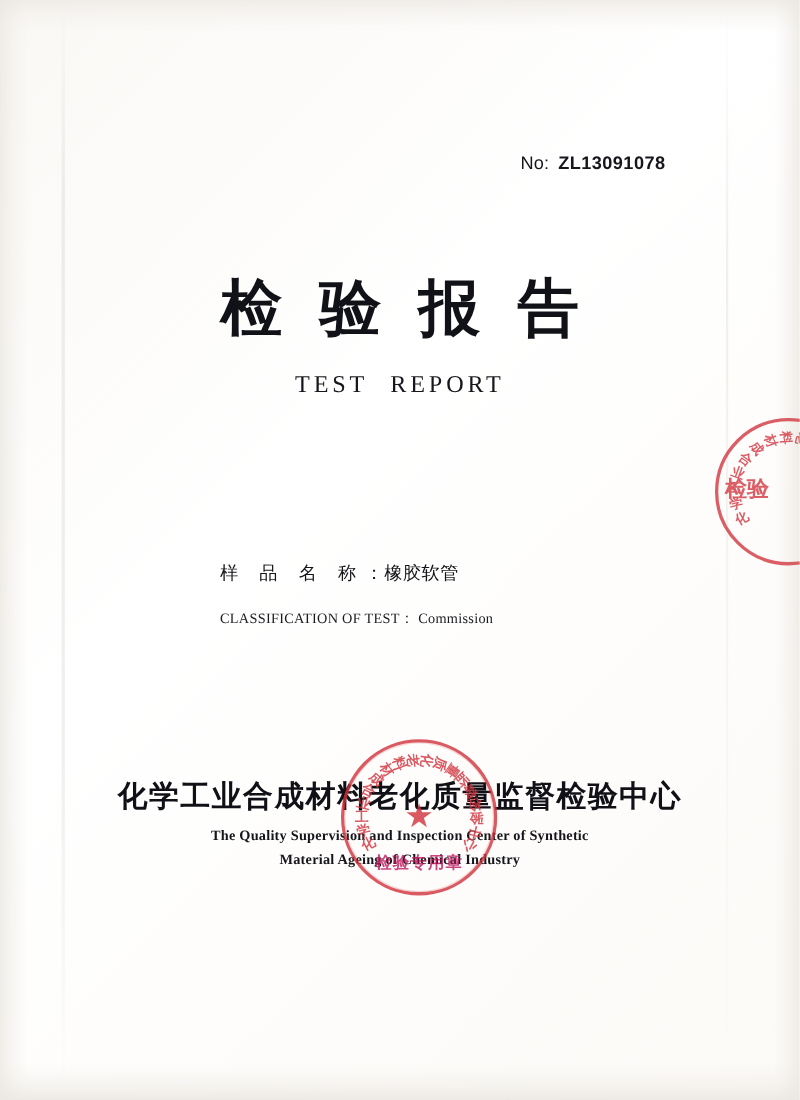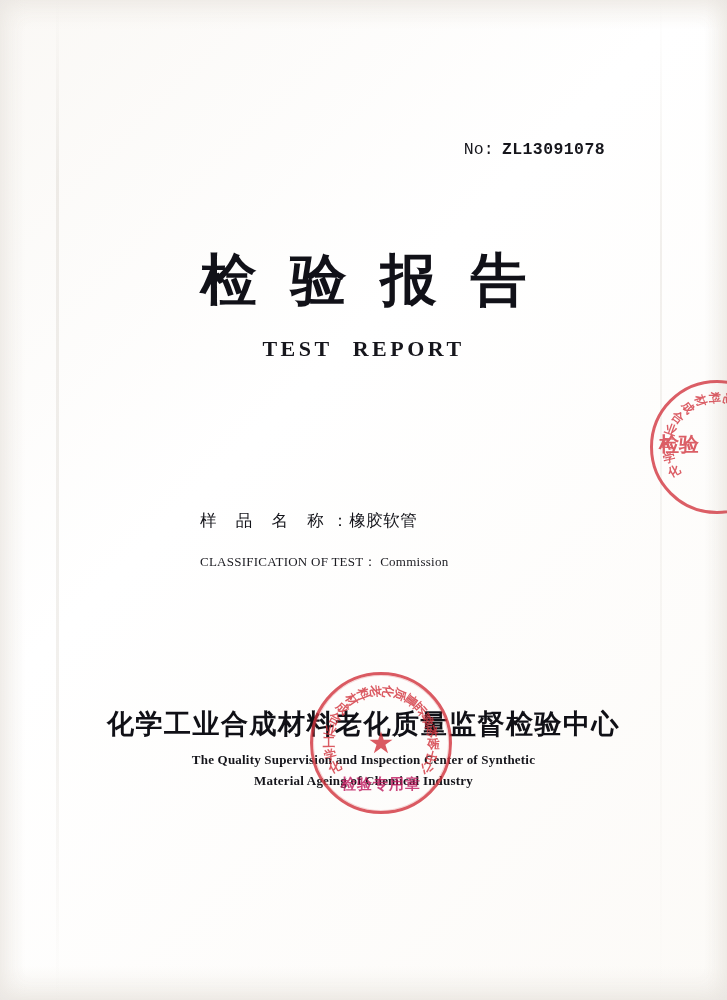--- a/index.html
+++ b/index.html
@@ -51,21 +51,21 @@
     inset: 0;
     box-shadow: inset 0 0 26px rgba(120,110,100,0.10);
     pointer-events: none;
   }
 
   
   #report-no {
     position: absolute;
     right: 122px;
     top: 140px;
-    font-family: Liberation Mono, monospace;
+    font-family: Liberation Sans, sans-serif;
     font-size: 16.5px;
     letter-spacing: 0.2px;
     color: #16161c;
     white-space: nowrap;
   }
   #report-no .label { margin-right: 8px; }
   #report-no .value { font-weight: bold; letter-spacing: 0.4px; }
 
   
   #title-cn {
@@ -79,21 +79,21 @@
     letter-spacing: 34px;
     text-indent: 34px;
     color: #111118;
   }
   #title-en {
     position: absolute;
     left: 0; right: 0;
     top: 336px;
     text-align: center;
     font-family: "Liberation Serif", serif;
-    font-weight: bold;
+    font-weight: normal;
     font-size: 22px;
     letter-spacing: 3.5px;
     color: #16161c;
   }
   #title-en .gap { display: inline-block; width: 20px; }
 
   
   #fields {
     position: absolute;
     left: 200px;

